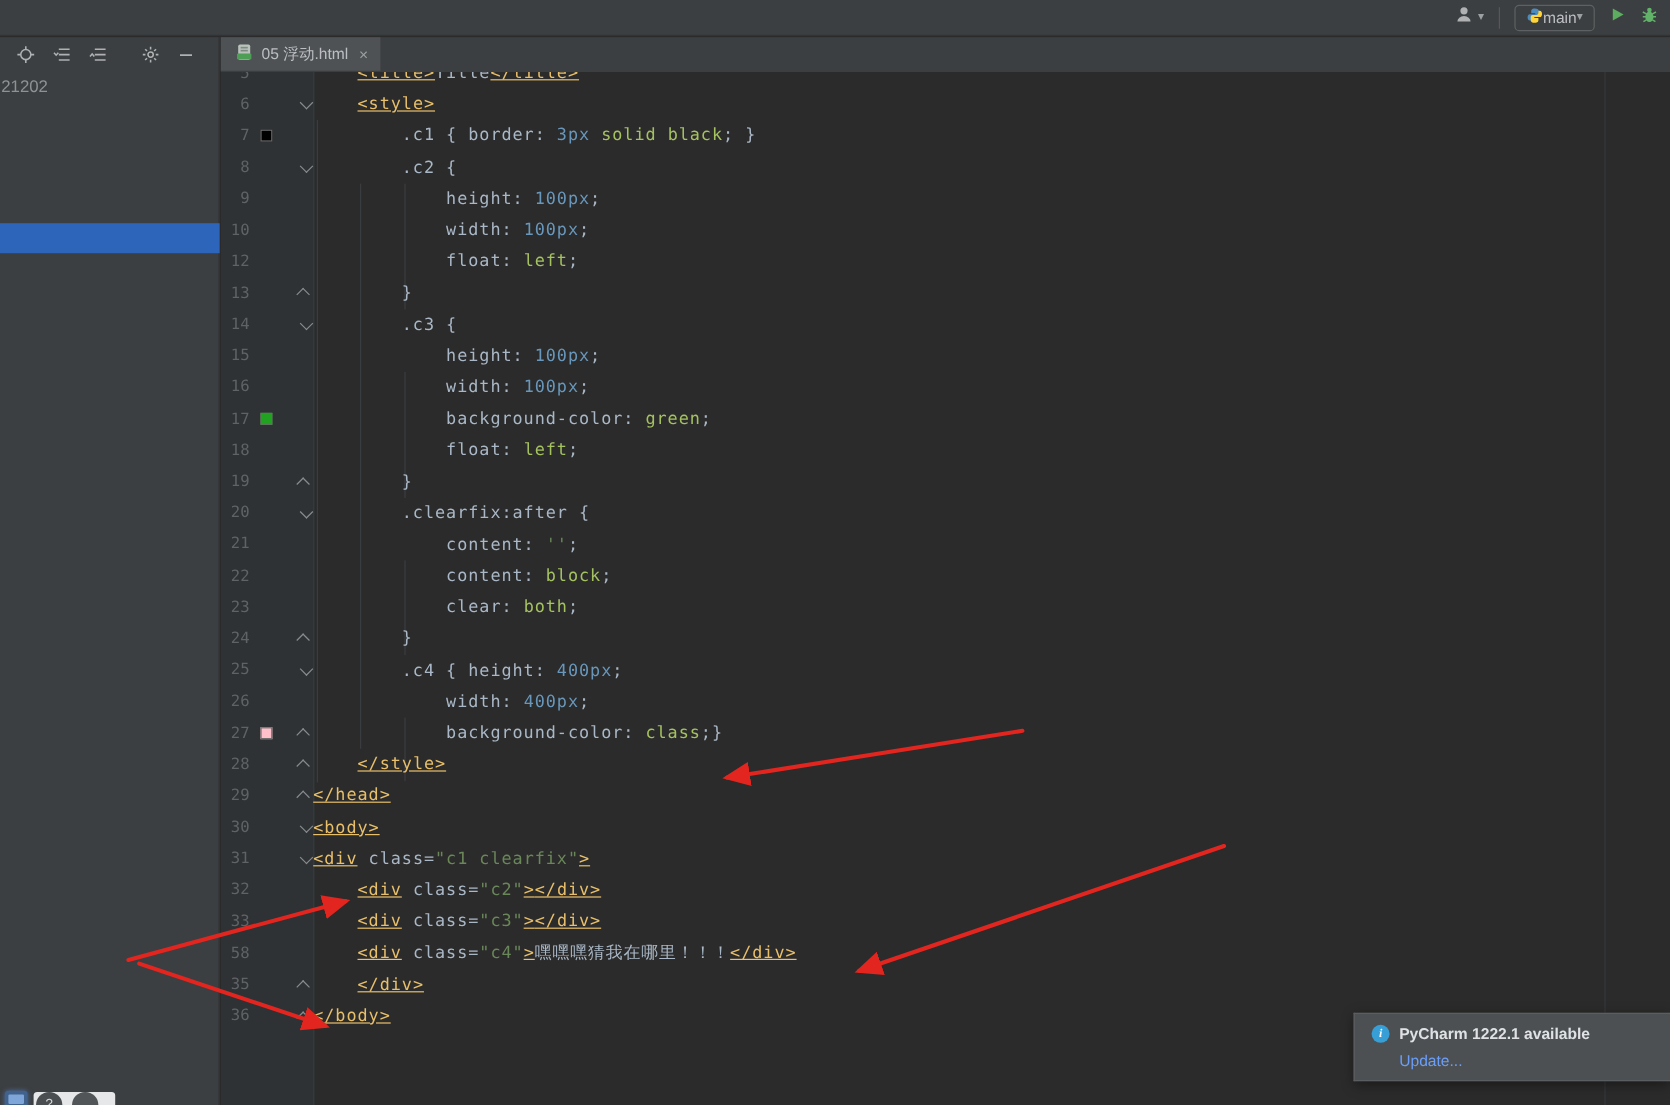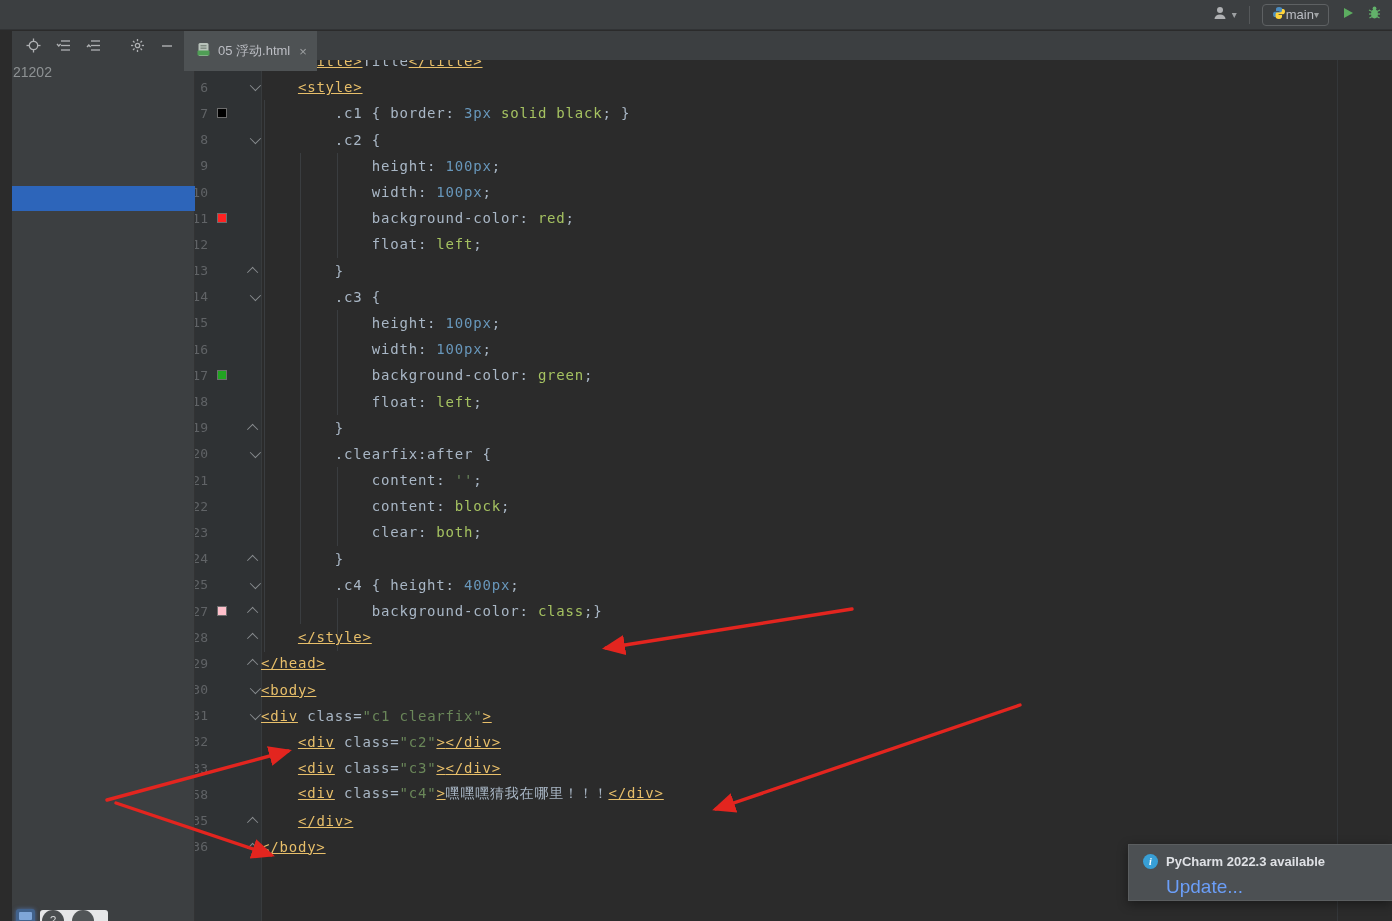--- a/index.html
+++ b/index.html
@@ -10,40 +10,40 @@
   .topbar{position:absolute;top:0;left:0;width:100%;height:30px;background:#3c3f41;
           border-bottom:1px solid #313335;box-sizing:border-box;display:flex;align-items:center;
           justify-content:flex-end;gap:12px;padding-right:10px;z-index:5;}
   .tb-item{display:flex;align-items:center;gap:4px;cursor:default;}
   .caret{color:#9da0a2;font-size:10px;line-height:1;}
   .divider{width:1px;height:18px;background:#55585a;}
   .run-combo{display:flex;align-items:center;gap:0;border:1px solid #5e6163;border-radius:4px;
              height:22px;padding:0 9px;color:#bcbec4;font-size:13px;box-sizing:border-box;}
 
   
-  .left-panel{position:absolute;top:31px;left:12px;width:183px;bottom:0;background:#3c3f41;
+  .left-panel{position:absolute;top:31px;left:0;width:183px;bottom:0;background:#3c3f41;
               border-right:1px solid #323334;box-sizing:border-box;z-index:4;}
   .panel-toolbar{height:29px;display:flex;align-items:center;gap:15px;padding-left:14px;color:#afb1b3;}
   .panel-toolbar .pt-icon{display:flex;align-items:center;}
   .panel-label{position:absolute;top:33px;left:1px;color:#8e9294;font-size:14px;}
   .selection-row{position:absolute;top:155px;left:0;width:183px;height:25px;background:#2d65ba;}
 
   
   .frag-monitor{position:absolute;left:4px;bottom:-5px;width:19px;height:17px;background:#41628c;
                 border-radius:3px;box-shadow:0 0 4px rgba(90,140,220,.6);}
   .frag-monitor i{position:absolute;left:3px;top:3px;right:3px;bottom:6px;background:#7fa6d8;border-radius:1px;}
   .frag-white{position:absolute;left:28px;bottom:0;width:68px;height:11px;background:#e6e7e8;border-radius:3px 3px 0 0;}
   .frag-circle{position:absolute;bottom:-11px;width:22px;height:22px;border-radius:50%;background:#4a4e50;
                color:#d7d9da;font-size:11px;text-align:center;line-height:20px;}
   .frag-q{left:30px;}
   .frag-g{left:60px;background:#515557;}
 
   
   .tabbar{position:absolute;left:184px;top:31px;right:0;height:29px;background:#3c3f41;display:flex;z-index:4;}
-  .tab{height:40px;background:#4e5254;display:flex;align-items:center;gap:7px;padding:0 10px 0 12px;
+  .tab{height:28px;background:#4e5254;display:flex;align-items:center;gap:7px;padding:0 10px 0 12px;
        color:#bcbec4;font-size:13px;}
   .tab-close{color:#9da0a2;font-size:13px;margin-left:2px;}
 
   
   .editor{position:absolute;left:184px;top:60px;right:0;bottom:0;background:#2b2b2b;overflow:hidden;z-index:1;}
   .gutter-bg{position:absolute;left:0;top:0;width:77px;height:100%;background:#2f3234;border-right:1px solid #383b3d;}
   .guide{position:absolute;width:1px;background:#3a3d40;}
   .margin-line{position:absolute;left:1153px;top:0;bottom:0;width:1px;background:#34373a;}
 
   .code-pane{position:absolute;left:0;top:0;right:0;margin-top:-12px;
@@ -65,21 +65,21 @@
 
   
   .notification{position:absolute;right:0;top:844px;width:264px;height:57px;background:#4c5053;
                 border:1px solid #5b5e60;border-right:none;box-sizing:border-box;
                 box-shadow:0 3px 10px rgba(0,0,0,.4);padding:9px 10px 8px 14px;z-index:40;}
   .notif-row{display:flex;align-items:center;gap:8px;}
   .info-icon{width:15px;height:15px;flex:none;border-radius:50%;background:#389fd6;color:#ffffff;
              font-size:10px;font-weight:bold;font-style:italic;display:flex;align-items:center;
              justify-content:center;font-family:"Liberation Serif",serif;}
   .notif-title{color:#dfe1e5;font-weight:bold;font-size:13px;}
-  .notif-action{color:#6b9ef8;font-size:19px;margin:7px 0 0 23px;cursor:pointer;}
+  .notif-action{color:#6b9ef8;font-size:13px;margin:7px 0 0 23px;cursor:pointer;}
 
   
   .arrows{position:absolute;left:0;top:0;z-index:50;pointer-events:none;}
 </style>
 </head>
 <body>
 
 <div class="app">
 
   <div class="topbar">
@@ -211,52 +211,52 @@
     <div class="guide" style="left:153px;top:407px;height:79px;"></div>
     <div class="guide" style="left:153px;top:538px;height:53px;"></div>
     <div class="margin-line"></div>
     <div class="code-pane">
         <div class="line"><span class="ln">5</span><span class="sq"></span><span class="fold"></span><span class="code"><span class="tok-p">    </span><span class="tok-t">&lt;title&gt;</span><span class="tok-p">Title</span><span class="tok-t">&lt;/title&gt;</span></span></div>
         <div class="line"><span class="ln">6</span><span class="sq"></span><span class="fold"><i class="chev down"></i></span><span class="code"><span class="tok-p">    </span><span class="tok-t">&lt;style&gt;</span></span></div>
         <div class="line"><span class="ln">7</span><span class="sq"><i class="csq" style="background: rgb(0, 0, 0);"></i></span><span class="fold"></span><span class="code"><span class="tok-p">        .c1 { border: </span><span class="tok-n">3px</span><span class="tok-p"> </span><span class="tok-v">solid</span><span class="tok-p"> </span><span class="tok-v">black</span><span class="tok-p">; }</span></span></div>
         <div class="line"><span class="ln">8</span><span class="sq"></span><span class="fold"><i class="chev down"></i></span><span class="code"><span class="tok-p">        .c2 {</span></span></div>
         <div class="line"><span class="ln">9</span><span class="sq"></span><span class="fold"></span><span class="code"><span class="tok-p">            height: </span><span class="tok-n">100px</span><span class="tok-p">;</span></span></div>
         <div class="line"><span class="ln">10</span><span class="sq"></span><span class="fold"></span><span class="code"><span class="tok-p">            width: </span><span class="tok-n">100px</span><span class="tok-p">;</span></span></div>
-        <div class="line"><span class="ln">11</span><span class="sq"><i class="csq" style="background: rgb(255, 34, 34);"></i></span><span class="fold"></span><span class="code"><span class="tok-p">            background-color: </span><span class="tok-v">red</span><span class="tok-p">;</span></span></div>
         <div class="line"><span class="ln">12</span><span class="sq"></span><span class="fold"></span><span class="code"><span class="tok-p">            float: </span><span class="tok-v">left</span><span class="tok-p">;</span></span></div>
         <div class="line"><span class="ln">13</span><span class="sq"></span><span class="fold"><i class="chev up"></i></span><span class="code"><span class="tok-p">        }</span></span></div>
         <div class="line"><span class="ln">14</span><span class="sq"></span><span class="fold"><i class="chev down"></i></span><span class="code"><span class="tok-p">        .c3 {</span></span></div>
         <div class="line"><span class="ln">15</span><span class="sq"></span><span class="fold"></span><span class="code"><span class="tok-p">            height: </span><span class="tok-n">100px</span><span class="tok-p">;</span></span></div>
         <div class="line"><span class="ln">16</span><span class="sq"></span><span class="fold"></span><span class="code"><span class="tok-p">            width: </span><span class="tok-n">100px</span><span class="tok-p">;</span></span></div>
         <div class="line"><span class="ln">17</span><span class="sq"><i class="csq" style="background: rgb(33, 163, 33);"></i></span><span class="fold"></span><span class="code"><span class="tok-p">            background-color: </span><span class="tok-v">green</span><span class="tok-p">;</span></span></div>
         <div class="line"><span class="ln">18</span><span class="sq"></span><span class="fold"></span><span class="code"><span class="tok-p">            float: </span><span class="tok-v">left</span><span class="tok-p">;</span></span></div>
         <div class="line"><span class="ln">19</span><span class="sq"></span><span class="fold"><i class="chev up"></i></span><span class="code"><span class="tok-p">        }</span></span></div>
         <div class="line"><span class="ln">20</span><span class="sq"></span><span class="fold"><i class="chev down"></i></span><span class="code"><span class="tok-p">        .clearfix:after {</span></span></div>
         <div class="line"><span class="ln">21</span><span class="sq"></span><span class="fold"></span><span class="code"><span class="tok-p">            content: </span><span class="tok-s">''</span><span class="tok-p">;</span></span></div>
         <div class="line"><span class="ln">22</span><span class="sq"></span><span class="fold"></span><span class="code"><span class="tok-p">            content: </span><span class="tok-v">block</span><span class="tok-p">;</span></span></div>
         <div class="line"><span class="ln">23</span><span class="sq"></span><span class="fold"></span><span class="code"><span class="tok-p">            clear: </span><span class="tok-v">both</span><span class="tok-p">;</span></span></div>
         <div class="line"><span class="ln">24</span><span class="sq"></span><span class="fold"><i class="chev up"></i></span><span class="code"><span class="tok-p">        }</span></span></div>
         <div class="line"><span class="ln">25</span><span class="sq"></span><span class="fold"><i class="chev down"></i></span><span class="code"><span class="tok-p">        .c4 { height: </span><span class="tok-n">400px</span><span class="tok-p">;</span></span></div>
+        <div class="line"><span class="ln">26</span><span class="sq"></span><span class="fold"></span><span class="code"><span class="tok-p">            width: </span><span class="tok-n">400px</span><span class="tok-p">;</span></span></div>
         <div class="line"><span class="ln">27</span><span class="sq"><i class="csq" style="background: rgb(255, 192, 203);"></i></span><span class="fold"><i class="chev up"></i></span><span class="code"><span class="tok-p">            background-color: </span><span class="tok-v">class</span><span class="tok-p">;}</span></span></div>
         <div class="line"><span class="ln">28</span><span class="sq"></span><span class="fold"><i class="chev up"></i></span><span class="code"><span class="tok-p">    </span><span class="tok-t">&lt;/style&gt;</span></span></div>
         <div class="line"><span class="ln">29</span><span class="sq"></span><span class="fold"><i class="chev up"></i></span><span class="code"><span class="tok-t">&lt;/head&gt;</span></span></div>
         <div class="line"><span class="ln">30</span><span class="sq"></span><span class="fold"><i class="chev down"></i></span><span class="code"><span class="tok-t">&lt;body&gt;</span></span></div>
         <div class="line"><span class="ln">31</span><span class="sq"></span><span class="fold"><i class="chev down"></i></span><span class="code"><span class="tok-t">&lt;div</span><span class="tok-p"> class=</span><span class="tok-s">"c1 clearfix"</span><span class="tok-t">&gt;</span></span></div>
         <div class="line"><span class="ln">32</span><span class="sq"></span><span class="fold"></span><span class="code"><span class="tok-p">    </span><span class="tok-t">&lt;div</span><span class="tok-p"> class=</span><span class="tok-s">"c2"</span><span class="tok-t">&gt;</span><span class="tok-t">&lt;/div&gt;</span></span></div>
         <div class="line"><span class="ln">33</span><span class="sq"></span><span class="fold"></span><span class="code"><span class="tok-p">    </span><span class="tok-t">&lt;div</span><span class="tok-p"> class=</span><span class="tok-s">"c3"</span><span class="tok-t">&gt;</span><span class="tok-t">&lt;/div&gt;</span></span></div>
         <div class="line"><span class="ln">58</span><span class="sq"></span><span class="fold"></span><span class="code"><span class="tok-p">    </span><span class="tok-t">&lt;div</span><span class="tok-p"> class=</span><span class="tok-s">"c4"</span><span class="tok-t">&gt;</span><span class="tok-p">嘿嘿嘿猜我在哪里！！！</span><span class="tok-t">&lt;/div&gt;</span></span></div>
         <div class="line"><span class="ln">35</span><span class="sq"></span><span class="fold"><i class="chev up"></i></span><span class="code"><span class="tok-p">    </span><span class="tok-t">&lt;/div&gt;</span></span></div>
         <div class="line"><span class="ln">36</span><span class="sq"></span><span class="fold"><i class="chev up"></i></span><span class="code"><span class="tok-t">&lt;/body&gt;</span></span></div>
       </div>
   </div>
 
   <div class="notification">
     <div class="notif-row">
       <span class="info-icon">i</span>
-      <span class="notif-title">PyCharm 2022.3 available</span>
+      <span class="notif-title">PyCharm 1222.1 available</span>
     </div>
     <div class="notif-action">Update...</div>
   </div>
 
   <svg class="arrows" width="1392" height="921" viewBox="0 0 1392 921">
     <defs>
       <marker id="arrowhead" markerWidth="7.5" markerHeight="6.5" refX="5.6" refY="3" orient="auto">
         <path id="ah-path" d="M0,0 L6.8,3 L0,6 Z" fill="#e3251f"></path>
       </marker>
     </defs>

